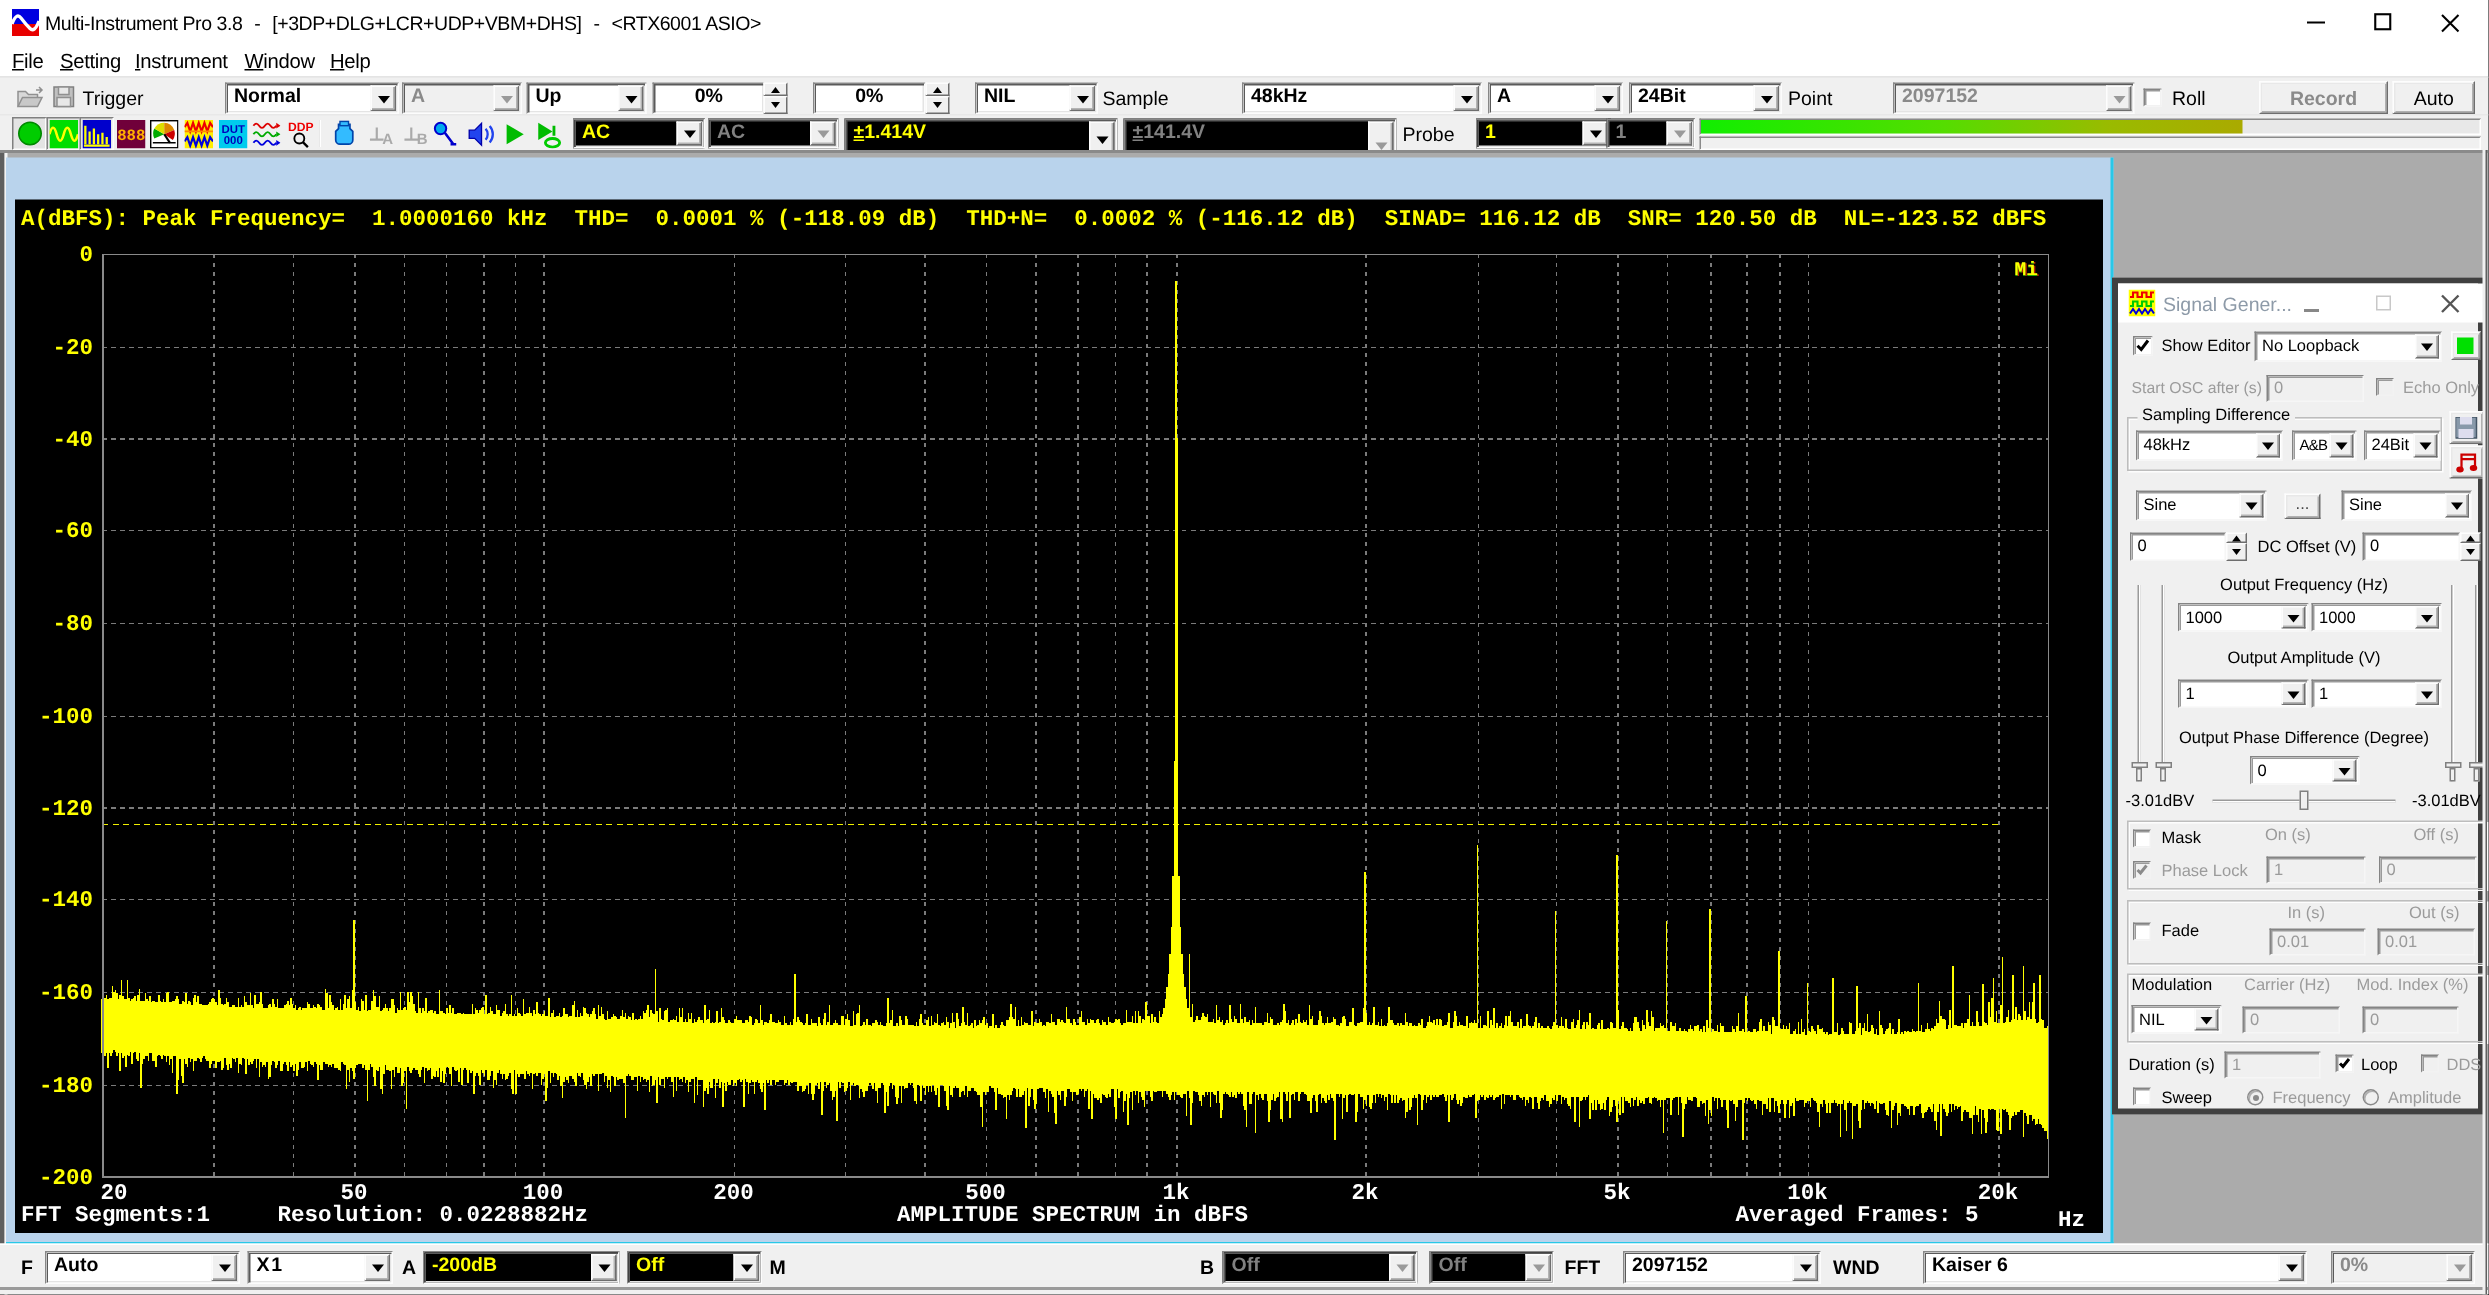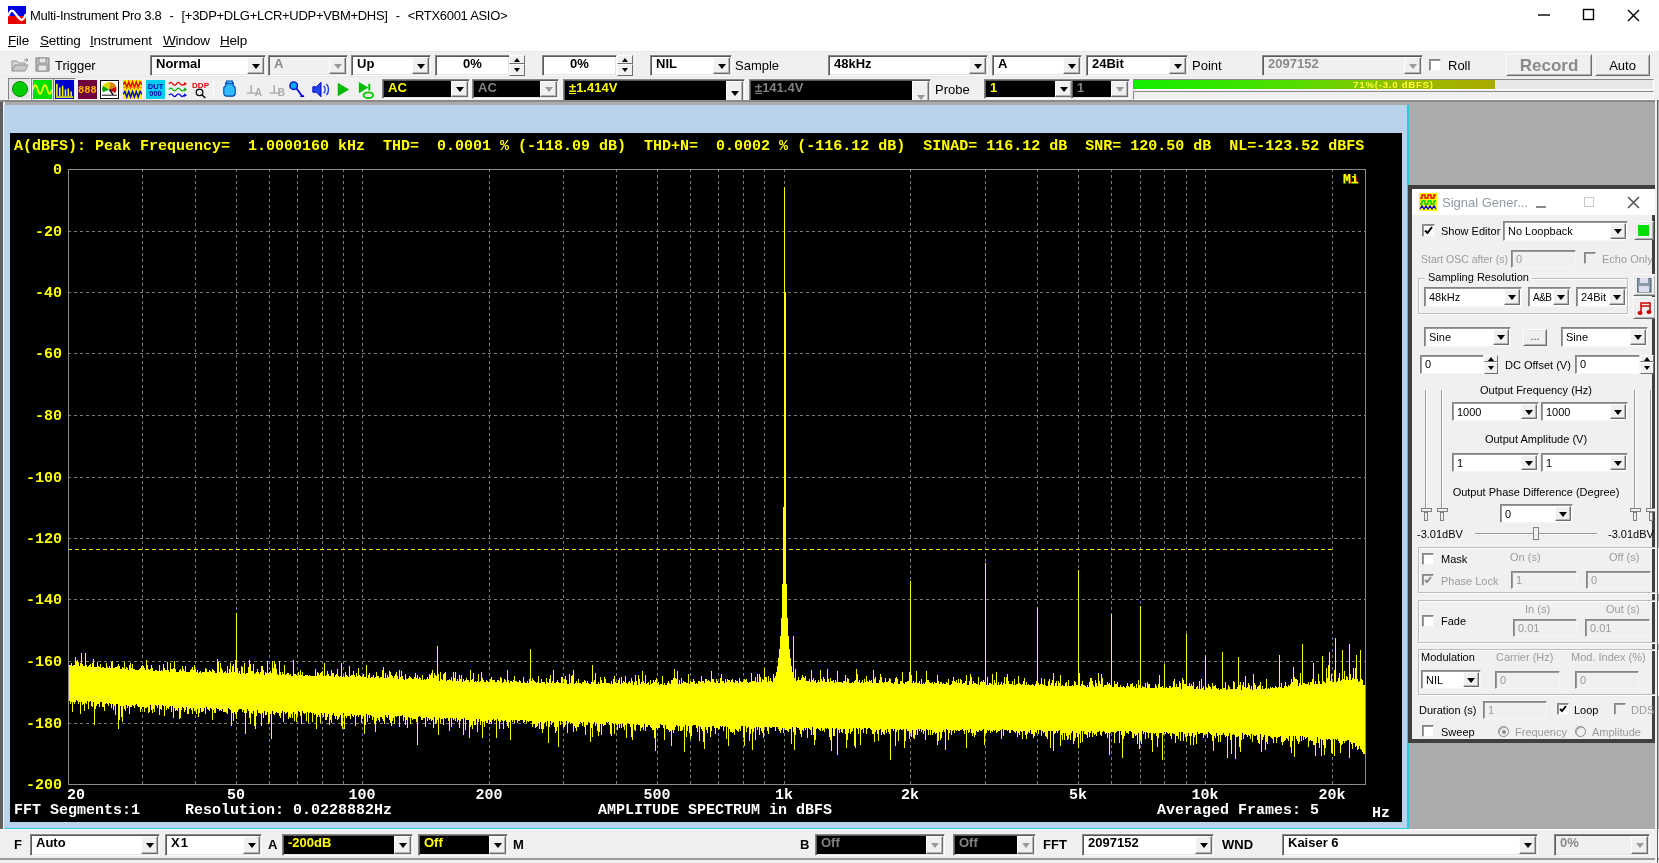--- a/index.html
+++ b/index.html
@@ -3,21 +3,21 @@
 *{margin:0;padding:0;box-sizing:border-box}
 html,body{width:1659px;height:863px;overflow:hidden}
 body{position:relative;font-family:"Liberation Sans",sans-serif;background:#a0a0a0;font-size:13px}
 .abs{position:absolute}
 .titlebar{left:0;top:0;width:1659px;height:30px;background:#ffffff}
 .apptitle{left:30px;top:8px;font-size:13px;letter-spacing:-0.3px;color:#000;white-space:pre}
 .menubar{left:0;top:30px;width:1659px;height:21px;background:#ffffff}
 .menubar span{position:absolute;top:3px;font-size:13.5px;letter-spacing:-0.2px;color:#000}
 .tb{background:#f0f0f0;border-top:1px solid #e8e8e8}
 .lbl{font-weight:normal;font-size:13px;color:#000;white-space:nowrap}
-.glbl{font-weight:bold;font-size:17px;color:#8a8a8a;white-space:nowrap}
+.glbl{font-weight:bold;font-size:13px;color:#8a8a8a;white-space:nowrap}
 .cb{border:1px solid;border-color:#878787 #fcfcfc #fcfcfc #878787;box-shadow:inset 1px 1px 0 #5a5a5a,inset -1px -1px 0 #e4e4e4;background:#fff;display:flex;align-items:flex-start}
 .cb .t{flex:1;font-weight:bold;font-size:13px;padding-left:5px;color:#000;white-space:nowrap;overflow:hidden}
 .cb .ab{width:17px;align-self:stretch;background:#f0f0f0;border:1px solid;border-color:#fdfdfd #6e6e6e #6e6e6e #fdfdfd;box-shadow:inset -1px -1px 0 #b4b4b4;display:flex;align-items:center;justify-content:center;margin:1px}
 .cb .ab i{width:0;height:0;border:4px solid transparent;border-top:5px solid #000;margin-top:5px}
 .cb .ab.d i{border-top-color:#9a9a9a}
 .cb.blk{background:#000}
 .cb.blk .t{color:#ffff00}
 .cb.blk.dis .t{color:#818181}
 .cb.gray{background:#f0f0f0}
 .cb.gray .t{color:#8a8a8a}
@@ -304,21 +304,20 @@
     <div class="abs cb blk dis" style="left:1071px;top:2px;width:59px;height:20px">
       <span class="t" style="">1</span>
       <span class="ab d">
         <i></i>
       </span>
     </div>
     <div class="abs" style="left:1133px;top:2px;width:521px;height:21px">
 <div class="abs" style="left:0;top:0;width:521px;height:11px;border:1px solid;border-color:#8a8a8a #fff #fff #8a8a8a;background:#e8e8e8">
 <div class="abs" style="left:0;top:0;width:361px;height:9px;background:linear-gradient(90deg,#11ee00 0%,#55dd00 45%,#99bb00 75%,#aaaa00 100%)"></div>
 </div>
-      <div class="abs" style="left:0;top:0px;width:521px;text-align:center;font-size:9.5px;letter-spacing:0.8px;font-weight:bold;color:#ffff33;white-space:nowrap">71%(-3.0 dBFS)</div>
 <div class="abs" style="left:0;top:12px;width:521px;height:9px;border:1px solid;border-color:#8a8a8a #fff #fff #8a8a8a;background:#f0f0f0"></div>
     </div>
   </div>
 <div class="abs" style="left:1655px;top:100px;width:3px;height:763px;background:#f0f0f0;border-right:1px solid #606060;z-index:5"></div>
 <div class="abs mdi">
   <div class="abs" style="left:0;top:0;width:3px;height:763px;background:#5f5f5f"></div>
   <div class="abs" style="left:3px;top:0;width:2px;height:763px;background:#f4f4f4"></div>
   <div class="specwin">
     <div class="specclient"><svg width="1392" height="689" shape-rendering="crispEdges" font-family="Liberation Mono, monospace" font-weight="bold">
           <rect x="0" y="0" width="1392" height="689" fill="#000"></rect>
@@ -387,21 +386,21 @@
         </span>
       </div>
       <div class="abs tbtn" style="left:222px;top:32px;width:20px;height:19px">
         <div class="abs" style="left:3px;top:3px;width:11px;height:11px;background:#00e000"></div>
       </div>
       <span class="abs gtxt" style="left:9px;top:64px;font-size:10.5px">Start OSC after (s)</span>
       <div class="abs ed" style="left:99px;top:61px;width:65px;height:18px">0</div>
       <span class="abs cbx" style="left:172px;top:63px;width:12px;height:12px;background:#f0f0f0"></span>
       <span class="abs gtxt" style="left:190px;top:64px">Echo Only</span>
       <div class="abs grp" style="left:6px;top:89px;width:210px;height:36px"></div>
-      <span class="abs btxt" style="left:13px;top:82px;background:#f0f0f0;padding:0 3px">Sampling Resolution</span>
+      <span class="abs btxt" style="left:13px;top:82px;background:#f0f0f0;padding:0 3px">Sampling Difference</span>
       <div class="abs scb" style="left:12px;top:98px;width:98px;height:20px">
         <span class="t" style="color:#000">48kHz</span>
         <span class="ab">
           <i></i>
         </span>
       </div>
       <div class="abs scb" style="left:116px;top:98px;width:43px;height:20px">
         <span class="t" style="color:#000"><span style="font-size:10px;letter-spacing:-0.5px">A&amp;B</span></span>
         <span class="ab">
           <i></i>

